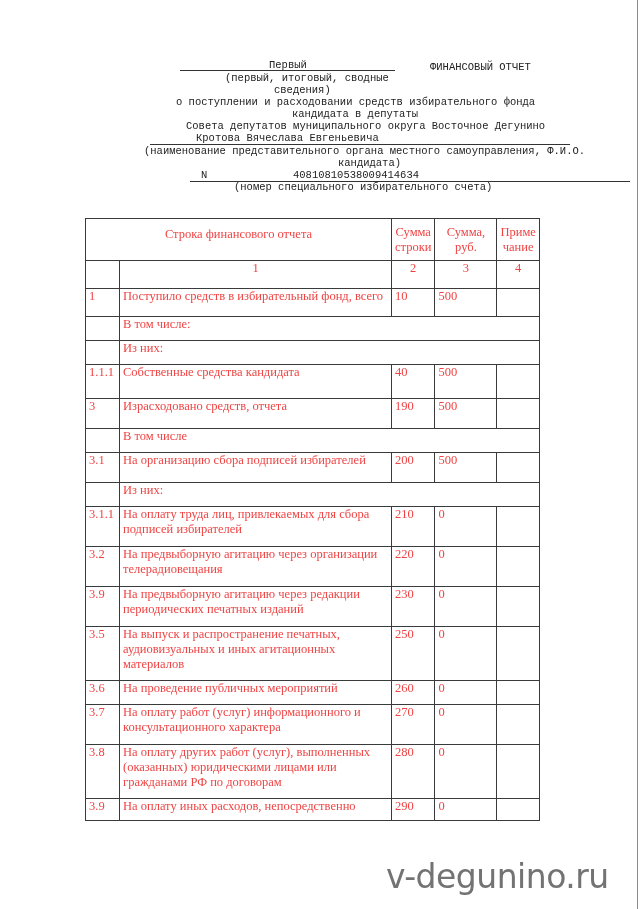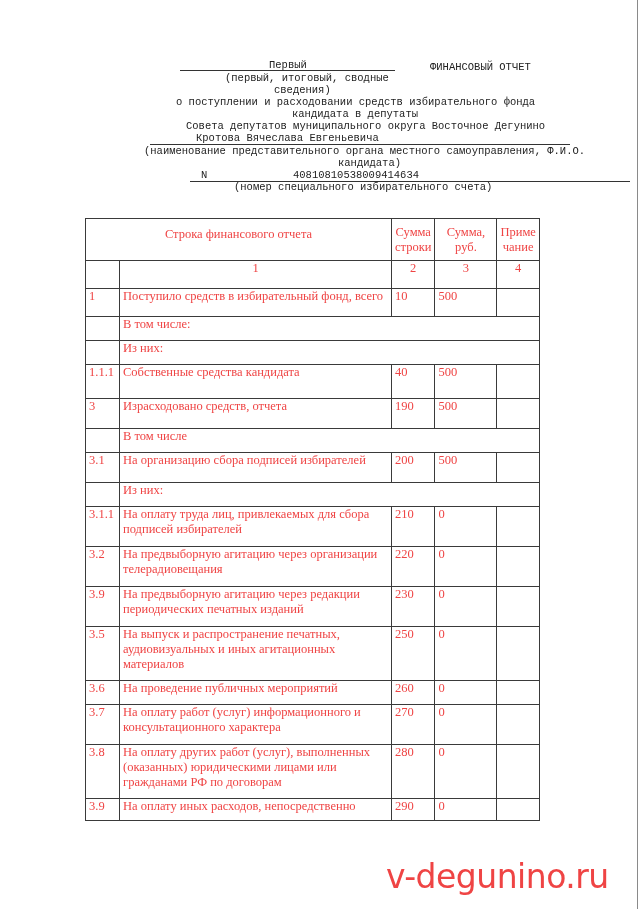--- a/index.html
+++ b/index.html
@@ -30,21 +30,21 @@
   table.report th { vertical-align: middle; text-align: center; }
   .c-num { width: 34px; }
   .c-name { width: 272px; }
   .c-code { width: 43px; }
   .c-sum { width: 62px; }
   .c-note { width: 36px; }
   td.pad { padding-top: 6px; padding-bottom: 4px; }
   .center { text-align: center; }
   .watermark {
     position: absolute; left: 384px; top: 858px;
-    font-family: "DejaVu Sans", sans-serif; font-size: 33px; color: #ef4444;
+    font-family: "DejaVu Sans", sans-serif; font-size: 33px; color: #737373;
     letter-spacing: -0.5px; background: rgba(255,255,255,0.85); line-height: 38px; padding: 0 2px;
   }
 </style>
 </head>
 <body>
 
 <div class="page-edge"></div>
 
 <div class="header">
   <div class="uline" style="left:180px; top:70px; width:215px;"></div>

